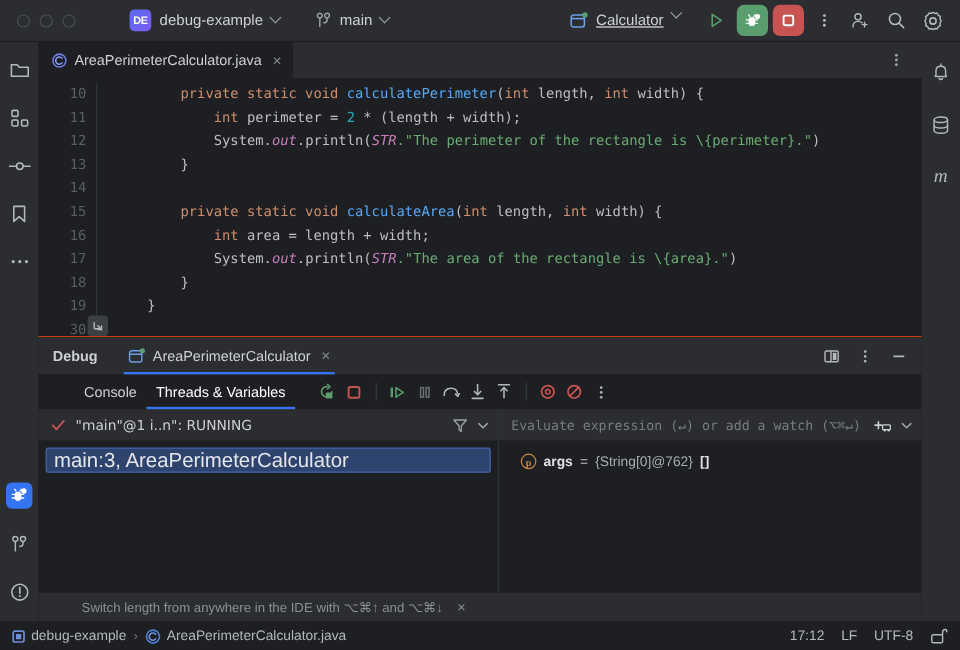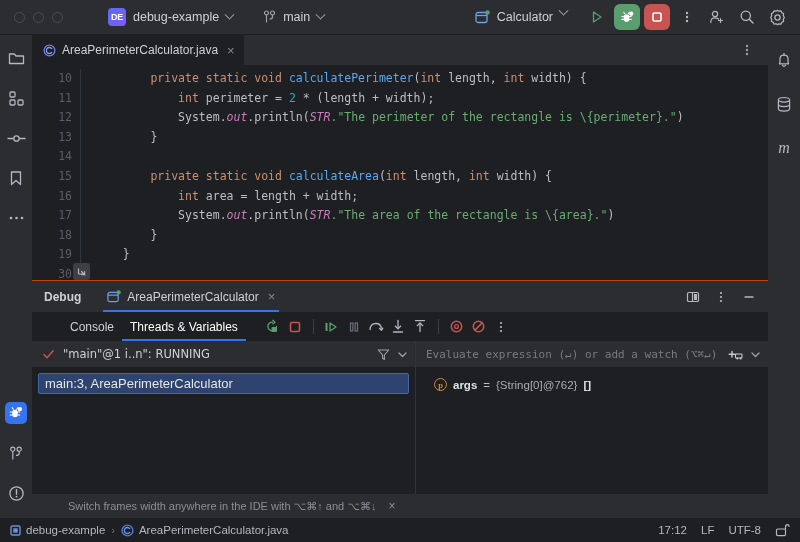--- a/index.html
+++ b/index.html
@@ -34,21 +34,21 @@
     color: #fff; font-size: 9px; font-weight: bold;
     display: flex; align-items: center; justify-content: center;
     letter-spacing: -0.2px;
     margin-left: 16px;
   }
   .chip-label { font-size: 12.5px; color: #ced0d6; }
   .chev { width: 7px; height: 7px; border-right: 1.3px solid #9da0a8; border-bottom: 1.3px solid #9da0a8;
           transform: rotate(45deg) translate(-2px,-2px); display: inline-block; }
   .branch-chip { display: flex; align-items: center; gap: 7px; padding: 3px 7px; border-radius: 6px; margin-left: 16px; }
   .tb-right { margin-left: auto; display: flex; align-items: center; gap: 4px; }
-  .run-chip { display: flex; align-items: flex-start; gap: 7px; padding: 3px 7px; border-radius: 6px; margin-right: 6px; }
+  .run-chip { display: flex; align-items: flex-start; gap: 7px; padding: 3px 7px; border-radius: 6px; margin-right: 6px; text-decoration: underline; }
   .sq-btn { width: 26px; height: 26px; border-radius: 6px; display: flex; align-items: center; justify-content: center; }
   .sq-btn.green { background: #5a9e6f; }
   .sq-btn.red { background: #c75450; }
   .icon-btn { width: 26px; height: 26px; display: flex; align-items: center; justify-content: center; border-radius: 5px; }
 
   
   .body-row { flex: 1; display: flex; min-height: 0; }
   .rail {
     width: 32px; min-width: 32px; background: #2b2d30;
     display: flex; flex-direction: column; align-items: center;
@@ -111,21 +111,21 @@
   .pane { display: flex; flex-direction: column; min-width: 0; }
   .pane.left { width: 384px; min-width: 384px; border-right: 1px solid #303338; }
   .pane.right { flex: 1; }
   .pane-head { height: 26px; min-height: 26px; background: #2b2d30; display: flex; align-items: center; padding: 0 6px 0 10px; gap: 8px; }
   .thread-text { font-size: 11.5px; color: #ced0d6; font-family: "DejaVu Sans", sans-serif; }
   .ph-right { margin-left: auto; display: flex; align-items: center; gap: 6px; }
   .pane-body { flex: 1; padding: 6px 0 0 0; overflow: hidden; position: relative; }
   .frame-item {
     margin: 0 6px; height: 21px; display: flex; align-items: center;
     background: #2e436e; border: 1px solid #4367ad; border-radius: 2px;
-    padding: 0 6px; font-size: 13px; color: #e3e5e8;
+    padding: 0 6px; font-size: 17px; color: #e3e5e8;
   }
   .eval-ph { font-family: "DejaVu Sans Mono", monospace; font-size: 11px; color: #787b81; }
   .var-row { display: flex; align-items: center; gap: 6px; padding: 5px 0 0 18px; font-size: 11.5px; }
   .pbadge {
     width: 13px; height: 13px; border-radius: 50%;
     border: 1.4px solid #c58940; color: #c58940;
     font-size: 8.5px; display: flex; align-items: center; justify-content: center;
     font-weight: bold; font-family: "Liberation Serif", serif;
   }
   .vname { color: #dfe1e5; font-weight: 600; }
@@ -517,21 +517,21 @@
                 <span class="veq">=</span>
                 <span class="vval">{String[0]@762}</span>
                 <span class="vempty">[]</span>
               </div>
             </div>
           </div>
         </div>
 
         <div class="hint-bar">
           <span style="width:16px"></span>
-          <span>Switch frames width anywhere in the IDE with ⌥⌘↑ and ⌥⌘↓</span>
+          <span>Switch length from anywhere in the IDE with ⌥⌘↑ and ⌥⌘↓</span>
           <span class="hint-x">×</span>
         </div>
       </div>
     </div>
 
     <div class="rail right">
       <div class="rail-icon">
         <svg width="16" height="17" viewBox="0 0 16 17">
           <path d="M3.4 11.8 Q3.4 11 4 10.4 L4 7 Q4 3.2 8 3.2 Q12 3.2 12 7 L12 10.4 Q12.6 11 12.6 11.8 Z" fill="none" stroke="#b4b7bd" stroke-width="1.2" stroke-linejoin="round"></path>
           <path d="M8 1.4 L8 3.2" stroke="#b4b7bd" stroke-width="1.2" stroke-linecap="round"></path>

